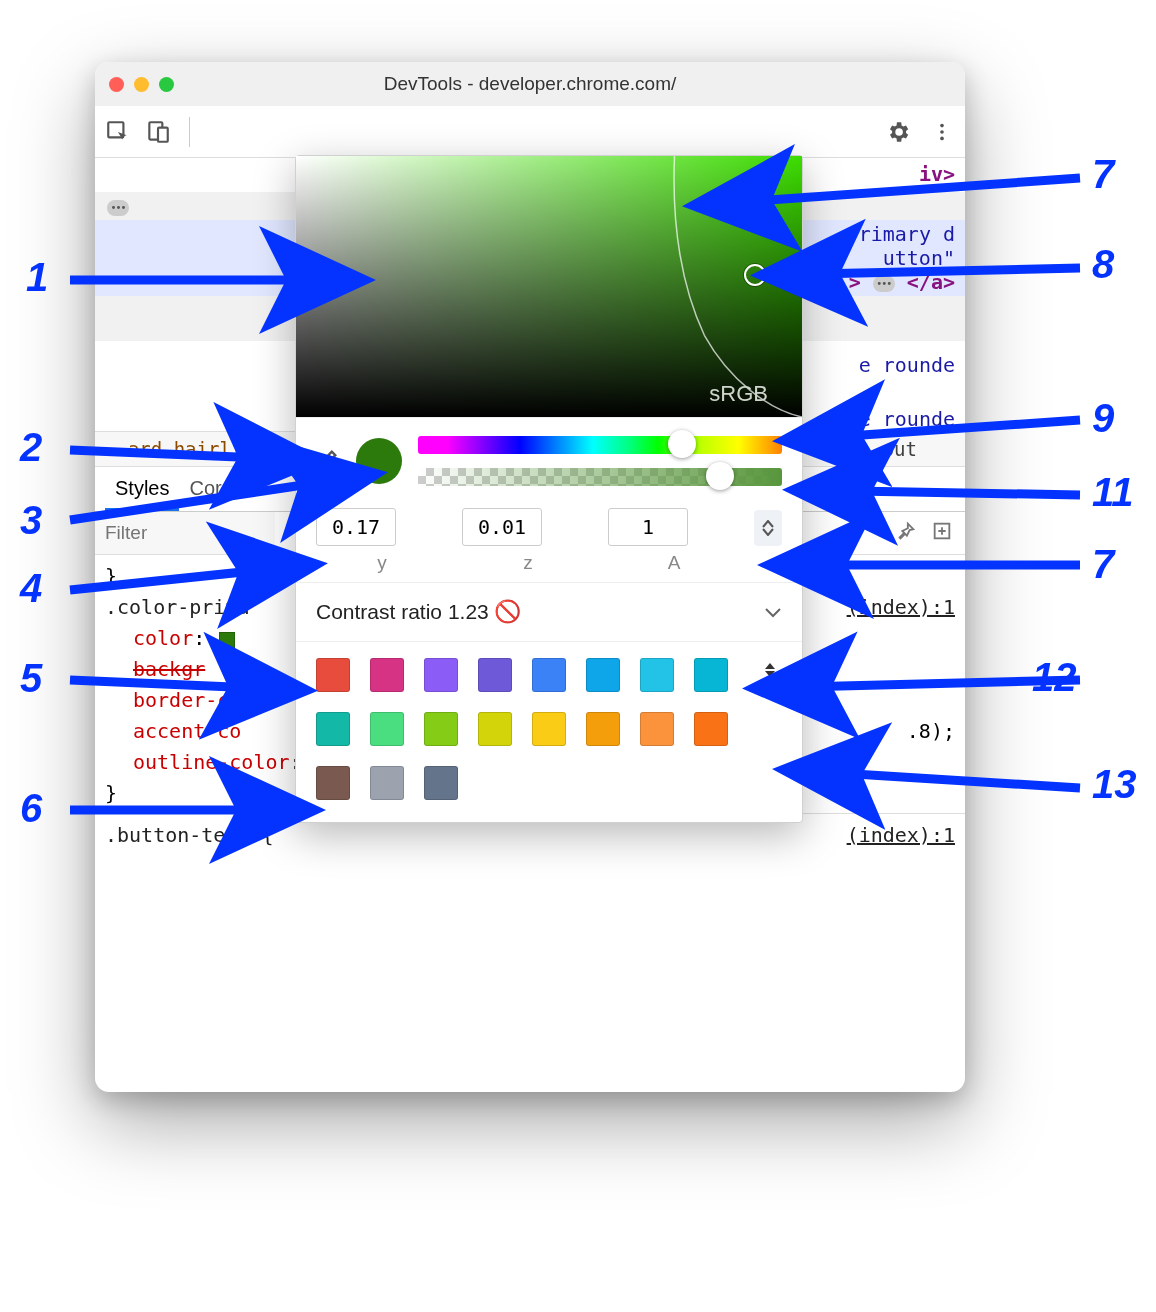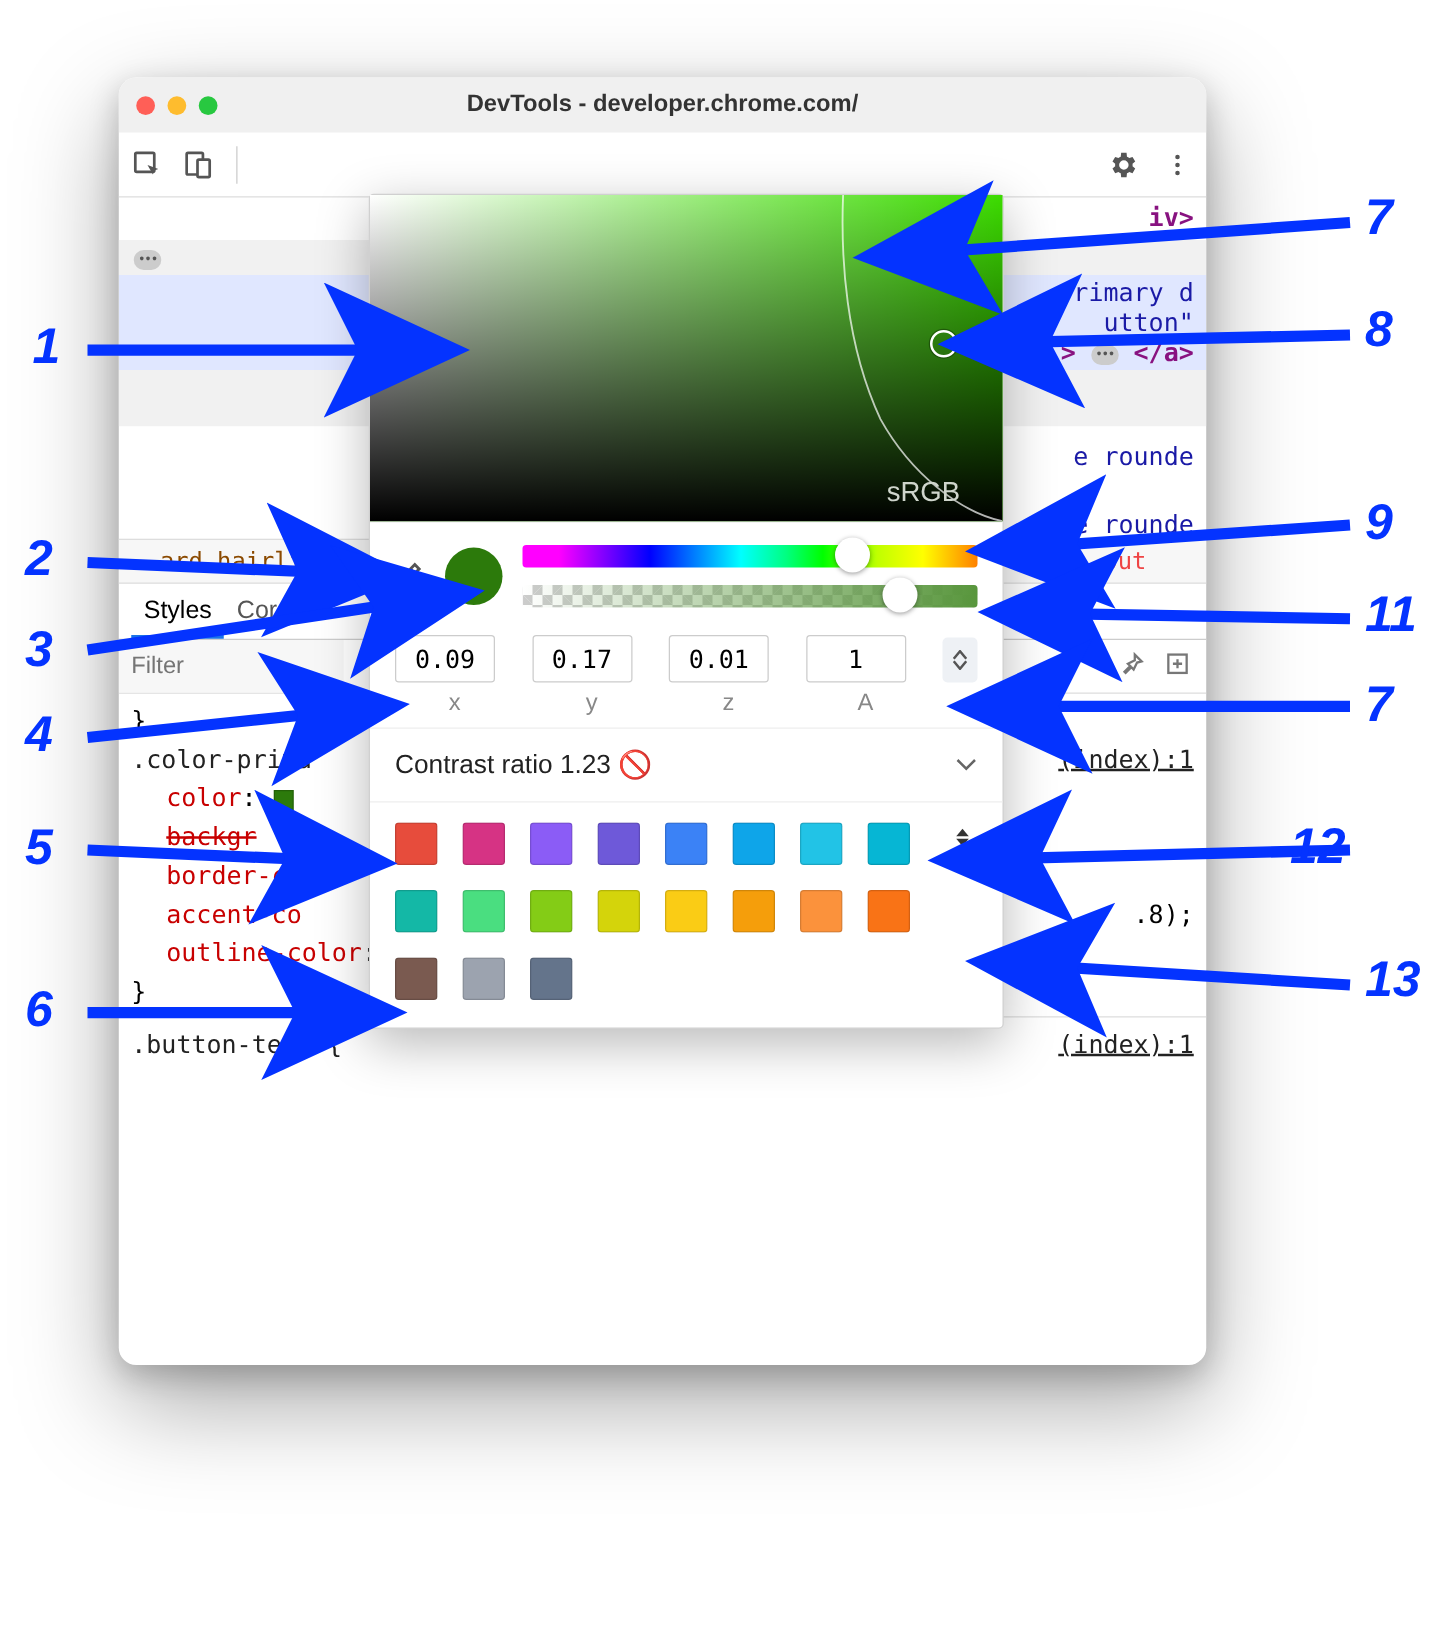--- a/index.html
+++ b/index.html
@@ -30,21 +30,21 @@
     padding: 0 14px;
     position: relative;
   }
   .traffic { display: flex; gap: 10px; }
   .dot { width: 15px; height: 15px; border-radius: 50%; }
   .red { background: #ff5f57; }
   .yellow { background: #febc2e; }
   .green { background: #28c840; }
   .wtitle {
     position: absolute; left: 0; right: 0; text-align: center;
-    font-size: 19px; font-weight: 700; color: #333;
+    font-size: 19px; font-weight: 400; color: #333;
     pointer-events: none;
   }
   .toolbar {
     height: 52px;
     border-bottom: 1px solid #ddd;
     display: flex;
     align-items: center;
     padding: 0 10px;
     gap: 14px;
     position: relative;
@@ -196,21 +196,21 @@
     </div>
     <div class="greyrow" style="height:45px;"></div>
     <div class="code-frag" style="padding-top:12px;"><span class="attr">e rounde</span></div>
     <div style="height:30px;"></div>
     <div class="code-frag"><span class="attr">e rounde</span></div>
   </div>
 
   <div class="breadcrumb">
     <span>…</span>
     <span class="match">ard.hairlin</span>
-    <span style="float:right; margin-right:38px; color:#ef4444">out</span>
+    <span style="float:right; margin-right:38px; color:#404040">out</span>
   </div>
 
   <div class="tabs">
     <div class="tab active">Styles</div>
     <div class="tab">Cor</div>
   </div>
 
   <div class="filterbar">
     <input class="filter-input" placeholder="Filter" style="">
     <div class="filter-icons">
@@ -268,24 +268,20 @@
         <div class="slider hue">
             <div class="sthumb" style="left:250px;"></div>
           </div>
         <div class="slider checker">
             <div class="alpha" style="position:absolute;inset:0;border-radius:3px;"></div>
             <div class="sthumb" style="left:288px;"></div>
           </div>
       </div>
     </div>
     <div class="row3">
-      <div class="vcol">
-          <div class="valbox" contenteditable="" style="">0.09</div>
-          <div class="vlbl">x</div>
-        </div>
       <div class="vcol">
           <div class="valbox" contenteditable="" style="">0.17</div>
           <div class="vlbl">y</div>
         </div>
       <div class="vcol">
           <div class="valbox" contenteditable="" style="">0.01</div>
           <div class="vlbl">z</div>
         </div>
       <div class="vcol">
           <div class="valbox" contenteditable="" style="">1</div>

